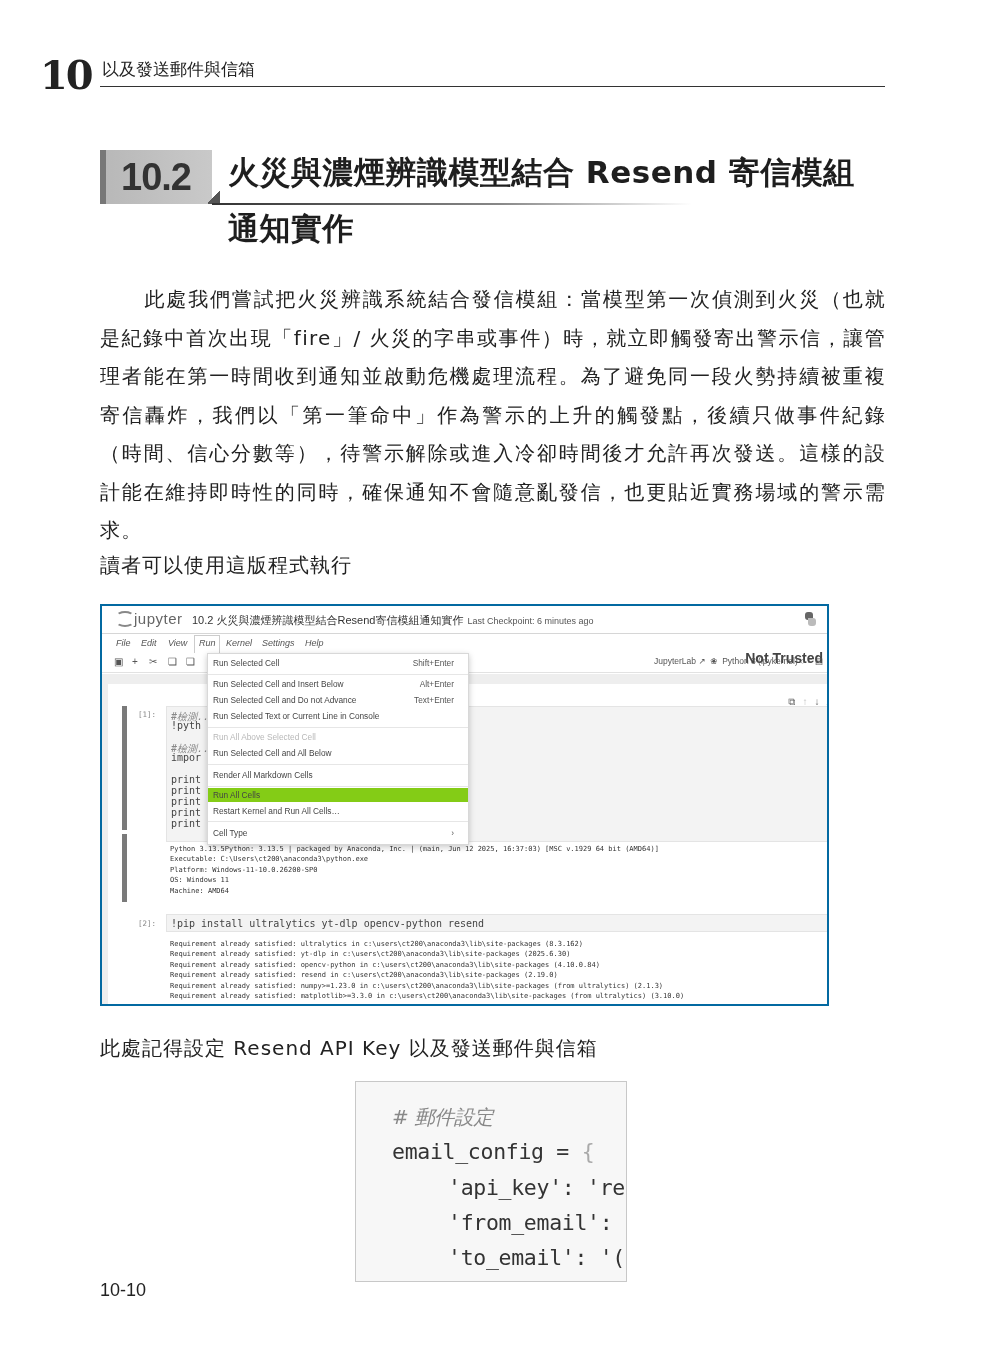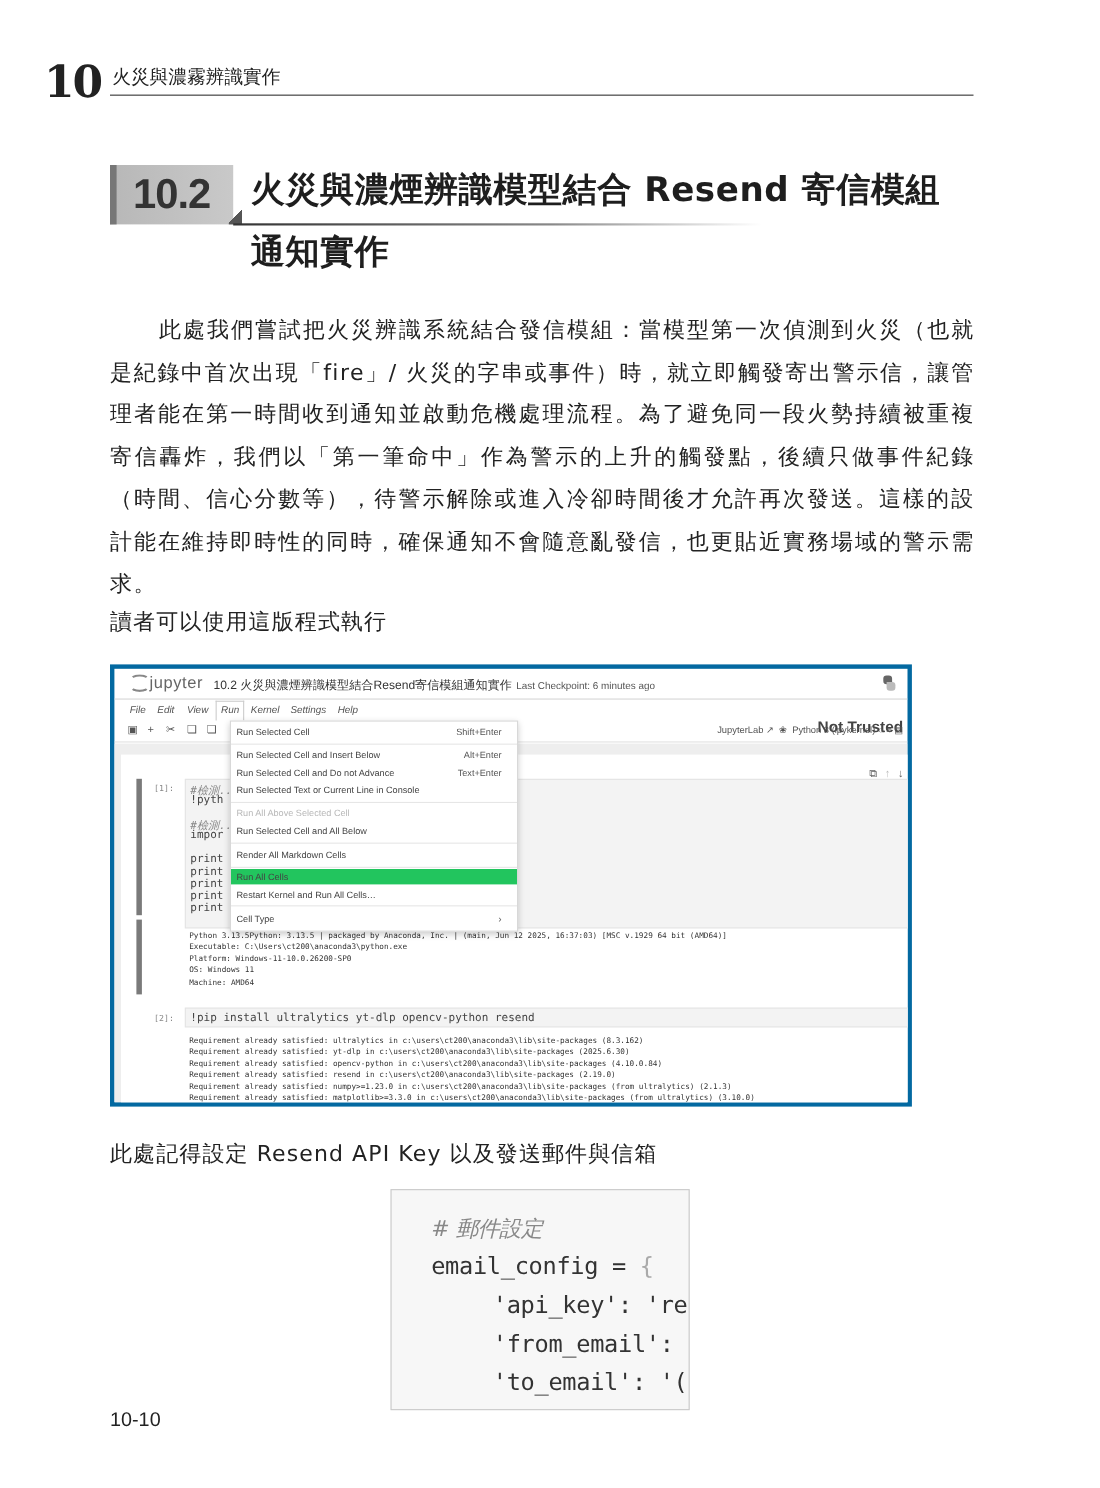--- a/index.html
+++ b/index.html
@@ -21,21 +21,21 @@
   .section-slant { position: absolute; left: 108px; top: 40px; width: 12px; height: 16px; background: linear-gradient(135deg, transparent 50%, #555 50%); }
   .section-title-1 { position: absolute; left: 128px; top: 4px; font-size: 31px; font-weight: bold; color: #1e1e1e; white-space: nowrap; letter-spacing: 0.5px; }
   .section-title-2 { position: absolute; left: 128px; top: 60px; font-size: 31px; font-weight: bold; color: #1e1e1e; white-space: nowrap; letter-spacing: 0.5px; }
 
   
   .body-para { position: absolute; left: 100px; top: 280px; width: 786px; font-size: 20px; line-height: 38.5px; color: #222; text-align: justify; letter-spacing: 1.3px; }
   .body-para .indent { display: inline-block; width: 44px; }
   .lead-line { position: absolute; left: 100px; font-size: 20px; color: #222; letter-spacing: 1px; white-space: nowrap; }
 
   
-  .jup { position: absolute; left: 100px; top: 604px; width: 729px; height: 402px; background: #fff; border: 4px solid #0369a1; overflow: hidden; font-family: "Liberation Sans", sans-serif; color: #444; }
+  .jup { position: absolute; left: 100px; top: 604px; width: 729px; height: 402px; background: #fff; border: 2px solid #0369a1; overflow: hidden; font-family: "Liberation Sans", sans-serif; color: #444; }
   .jup-topbar { position: absolute; left: 0; top: 0; width: 100%; height: 28px; border-bottom: 1px solid #d6d6d6; }
   .jup-logo { position: absolute; left: 14px; top: 5px; width: 14px; height: 16px; }
   .jup-logo::before, .jup-logo::after { content: ""; position: absolute; left: 0; width: 14px; height: 6px; border: 2px solid #888; border-radius: 50%; }
   .jup-logo::before { top: 0; border-bottom-color: transparent; border-left-color: transparent; border-right-color: transparent; }
   .jup-logo::after { bottom: 0; border-top-color: transparent; border-left-color: transparent; border-right-color: transparent; }
   .jup-brand { position: absolute; left: 32px; top: 4px; font-size: 15px; color: #666; letter-spacing: 0.5px; }
   .jup-nbtitle { position: absolute; left: 90px; top: 7px; font-size: 11px; color: #333; white-space: nowrap; }
   .jup-checkpoint { font-size: 9px; color: #555; margin-left: 4px; }
   .jup-py-icon { position: absolute; right: 10px; top: 6px; width: 14px; height: 14px; }
   .jup-py-icon::before { content: ""; position: absolute; left: 2px; top: 0; width: 8px; height: 8px; background: #666; border-radius: 3px 3px 0 3px; }
@@ -58,37 +58,37 @@
   .code-line { position: absolute; left: 4px; font-family: "DejaVu Sans Mono", monospace; font-size: 10px; color: #444; white-space: nowrap; }
   .code-comment { color: #888; font-style: italic; }
   .cell-output { position: absolute; left: 62px; font-family: "DejaVu Sans Mono", monospace; font-size: 7px; color: #333; white-space: pre; line-height: 10.4px; }
   .cell-toolbar { position: absolute; right: 16px; top: 12px; font-size: 10px; color: #666; letter-spacing: 7px; }
 
   .run-menu { position: absolute; left: 105px; top: 47px; width: 262px; height: 192px; background: #fff; border: 1px solid #d8d8d8; box-shadow: 0 2px 6px rgba(0,0,0,0.22); }
   .rm-item { position: absolute; left: 0; width: 100%; height: 14px; font-size: 8.3px; color: #444; line-height: 14px; }
   .rm-item .rm-label { position: absolute; left: 5px; }
   .rm-item .rm-shortcut { position: absolute; right: 14px; color: #555; }
   .rm-item.disabled { color: #b8b8b8; }
-  .rm-item.active { background: #22c55e; }
+  .rm-item.active { background: #84cc16; }
   .rm-sep { position: absolute; left: 0; width: 100%; height: 1px; background: #e6e6e6; }
 
   
   .snippet { position: absolute; left: 355px; top: 1081px; width: 272px; height: 201px; background: #f7f7f7; border: 1px solid #c8c8c8; overflow: hidden; font-family: "DejaVu Sans Mono", monospace; }
   .snip-line { position: absolute; white-space: nowrap; font-size: 21.5px; color: #333; letter-spacing: -0.3px; text-align: right; }
   .snip-comment { color: #888; font-style: italic; font-family: "DejaVu Sans", sans-serif; font-size: 20px; }
   .snip-brace { color: #aaa; }
 
   .page-number { position: absolute; left: 100px; top: 1280px; font-size: 18px; color: #222; font-family: "Liberation Sans", sans-serif; }
 </style>
 </head>
 <body>
 
 <div class="running-header">
   <span class="chapter-num">10</span>
-  <span class="chapter-title">火災與濃霧辨識實作</span>
+  <span class="chapter-title">以及發送郵件與信箱</span>
   <div class="header-rule"></div>
 </div>
 
 <div class="section-heading">
   <div class="section-badge"></div>
   <div class="section-badge-shadow"></div>
   <span class="section-num">10.2</span>
   <div class="section-slant"></div>
   <div class="section-rule"></div>
   <span class="section-title-1">火災與濃煙辨識模型結合 Resend 寄信模組</span>

